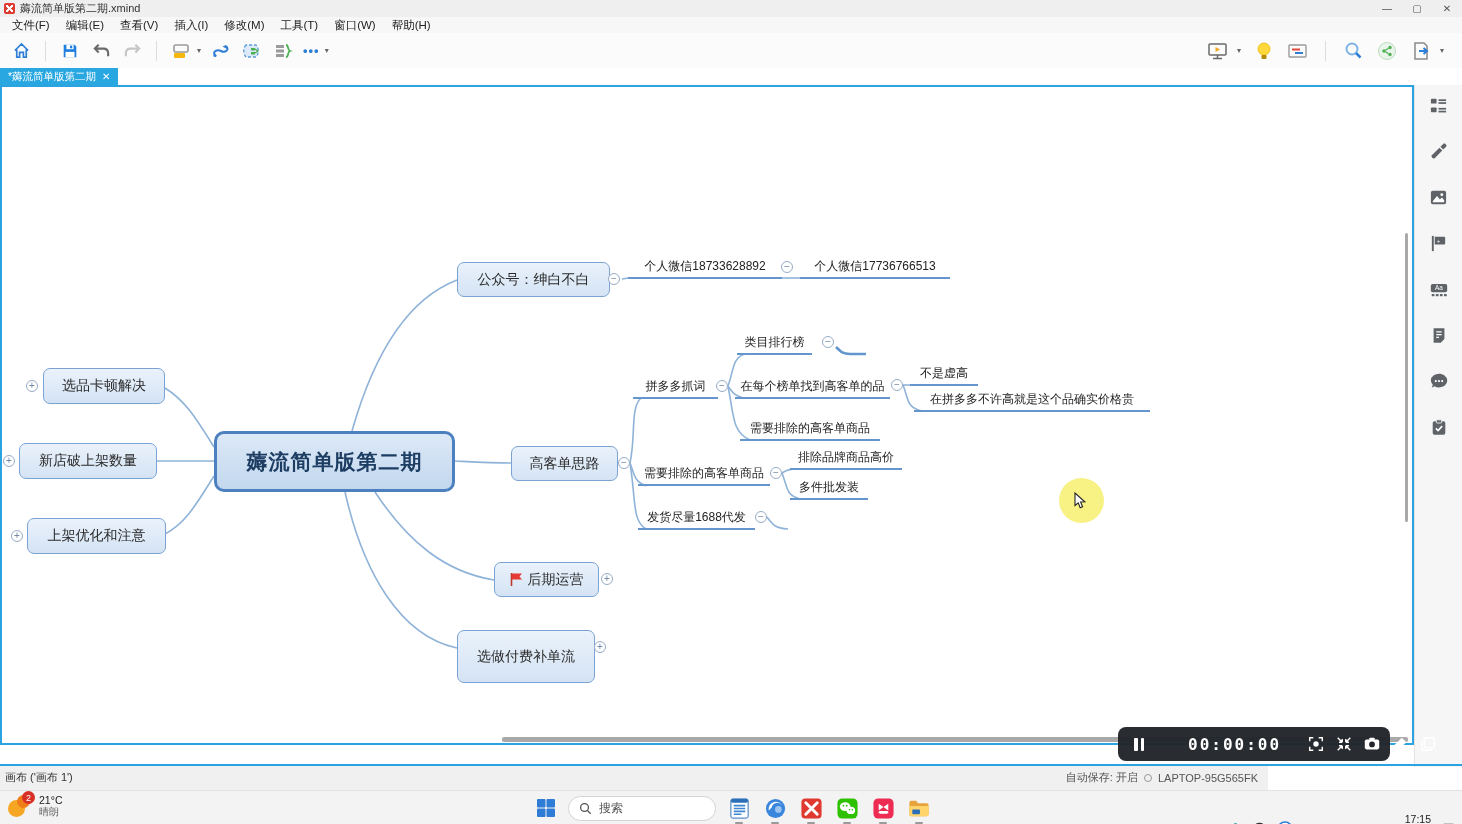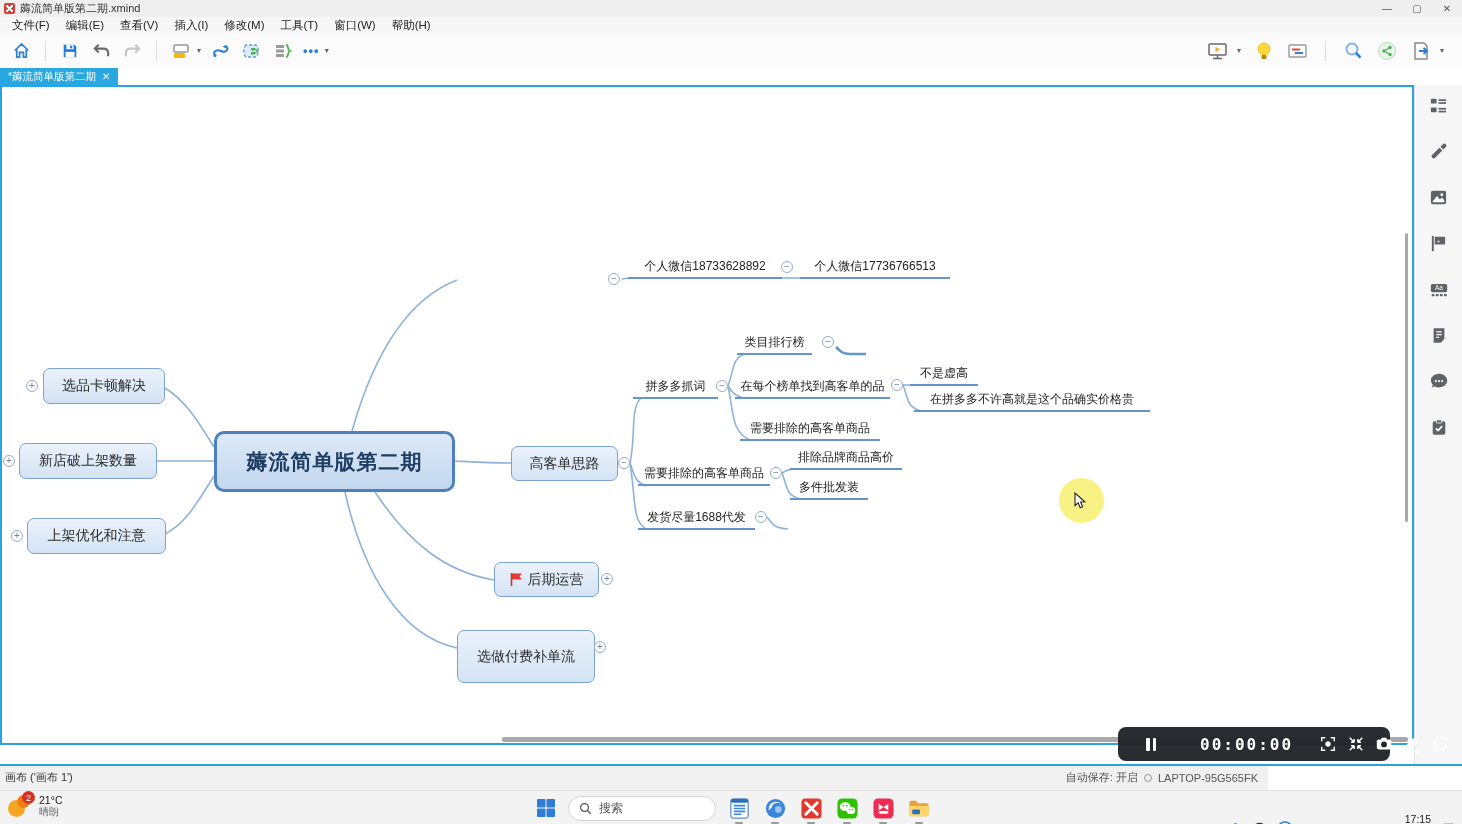--- a/index.html
+++ b/index.html
@@ -54,21 +54,21 @@
 .sheetbar{left:0;top:746px;width:1462px;height:18px;background:#fff}
 .sheet-tab{position:absolute;left:3px;top:2px;width:46px;height:15px;border:1px solid #9a9a9a;background:#fff;font-size:10.5px;display:flex;align-items:center;justify-content:center;color:#222}
 .sheet-strip{position:absolute;left:49px;top:2px;width:1364px;height:15px;border:1px solid #c3c3c3;background:#fff}
 .blue-sep{left:0;top:764px;width:1462px;height:2px;background:#2ba3e0}
 .statusbar{left:0;top:766px;width:1268px;height:24px;background:#f0f0f0;font-size:11px;color:#333}
 .status-left{position:absolute;left:5px;top:4px}
 .status-right{position:absolute;right:10px;top:4px;display:flex;align-items:center;gap:6px;color:#555}
 .sync-dot{width:8px;height:8px;border:1px solid #999;border-radius:50%;display:inline-block}
 
 
-.recorder{left:1118px;top:727px;width:272px;height:34px;background:rgba(32,36,41,.96);border-radius:8px;display:flex;align-items:center;z-index:20;padding:0 22px;gap:10px}
+.recorder{left:1118px;top:727px;width:272px;height:34px;background:rgba(32,36,41,.96);border-radius:8px;display:flex;align-items:center;z-index:20;padding:0 10px;gap:10px}
 .rec-pause{display:flex;gap:3px;margin-left:6px}
 .rec-pause i{display:block;width:3.5px;height:13px;background:#fff;border-radius:1px}
 .rec-stop{width:14px;height:14px;background:#e8483c;border-radius:3px;margin-left:8px}
 .rec-div{width:1px;height:18px;background:#474c52}
 .rec-time{font-family:"DejaVu Sans Mono",monospace;font-weight:bold;font-size:16px;color:#fff;letter-spacing:2px;padding:0 6px}
 .rec-ic{width:20px;height:20px;display:flex;align-items:center;justify-content:center}
 
 
 .taskbar{left:0;top:790px;width:1462px;height:34px;background:#f3f3f3;border-top:1px solid #e2e2e2}
 .weather{position:absolute;left:8px;top:3px;display:flex;align-items:center;gap:7px}
@@ -251,20 +251,21 @@
       <path d="M782 473 C787 470 789 469 798 469"></path>
       <path d="M782 473 C788 489 786 495 800 499"></path>
       <path d="M767 517 C773 525 775 528 788 529"></path>
       <path d="M622 279 C627 278 628 278 632 278"></path>
       <path d="M782 278 C790 278 793 278 800 278"></path>
     </g>
     <path d="M836 347 C841 352 843 354 850 354 L866 354" fill="none" stroke="#6496cd" stroke-width="2.5"></path>
   </svg>
 
   <div class="topic-box central" style="left:214px;top:431px;width:241px;height:61px">薅流简单版第二期</div>
+  <div class="topic-box" style="left:457px;top:262px;width:153px;height:35px">公众号：绅白不白</div>
   <div class="topic-box" style="left:511px;top:446px;width:107px;height:35px">高客单思路</div>
   <div class="topic-box" style="left:43px;top:368px;width:122px;height:36px">选品卡顿解决</div>
   <div class="topic-box" style="left:19px;top:443px;width:138px;height:36px">新店破上架数量</div>
   <div class="topic-box" style="left:27px;top:518px;width:139px;height:36px">上架优化和注意</div>
   <div class="topic-box" style="left:494px;top:562px;width:105px;height:35px">
     <span class="flag">
         <svg width="13" height="15" viewBox="0 0 13 15">
           <path d="M1.5 1 V14" stroke="#c0392b" stroke-width="1.6"></path>
           <path d="M2 1.5 H12 L9.5 4.5 L12 7.5 H2 Z" fill="#e53935"></path>
         </svg>

